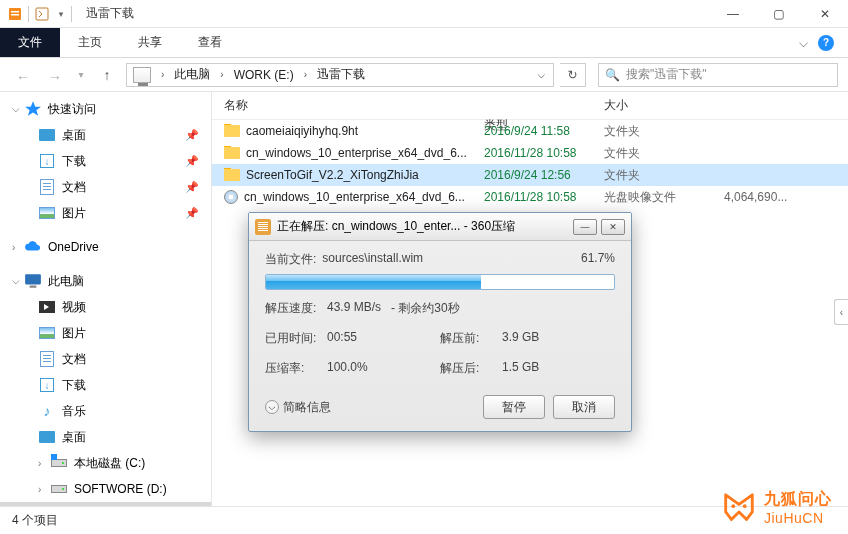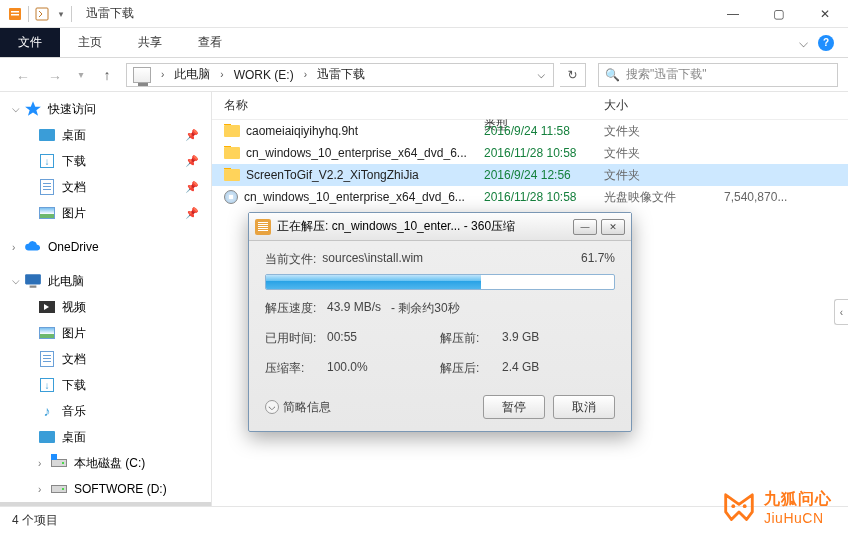--- a/index.html
+++ b/index.html
@@ -324,21 +324,21 @@
       <div class="cell type">文件夹</div>
       <div class="cell size"></div>
     </div>
     <div class="row">
       <div class="cell name">
           <span class="icon-disc"></span>
           <span>cn_windows_10_enterprise_x64_dvd_6...</span>
         </div>
       <div class="cell date">2016/11/28 10:58</div>
       <div class="cell type">光盘映像文件</div>
-      <div class="cell size">7,540,870...</div>
+      <div class="cell size">4,064,690...</div>
     </div>
   </div>
 
   <div class="side-scroll-handle">‹</div>
 </div>
 
 <div class="statusbar">
   <span>4 个项目</span>
 </div>
 
@@ -371,21 +371,21 @@
       <div>
           <span class="k">解压前:</span>
           <span class="v">3.9 GB</span>
         </div>
       <div>
           <span class="k">压缩率:</span>
           <span class="v">100.0%</span>
         </div>
       <div>
           <span class="k">解压后:</span>
-          <span class="v">2.4 GB</span>
+          <span class="v">1.5 GB</span>
         </div>
     </div>
     <div class="dlg-bottom">
       <div class="brief">
         <span class="brief-caret">⌵</span>
         <span>简略信息</span>
       </div>
       <div class="dlg-buttons">
         <div class="dlg-btn">暂停</div>
         <div class="dlg-btn">取消</div>

